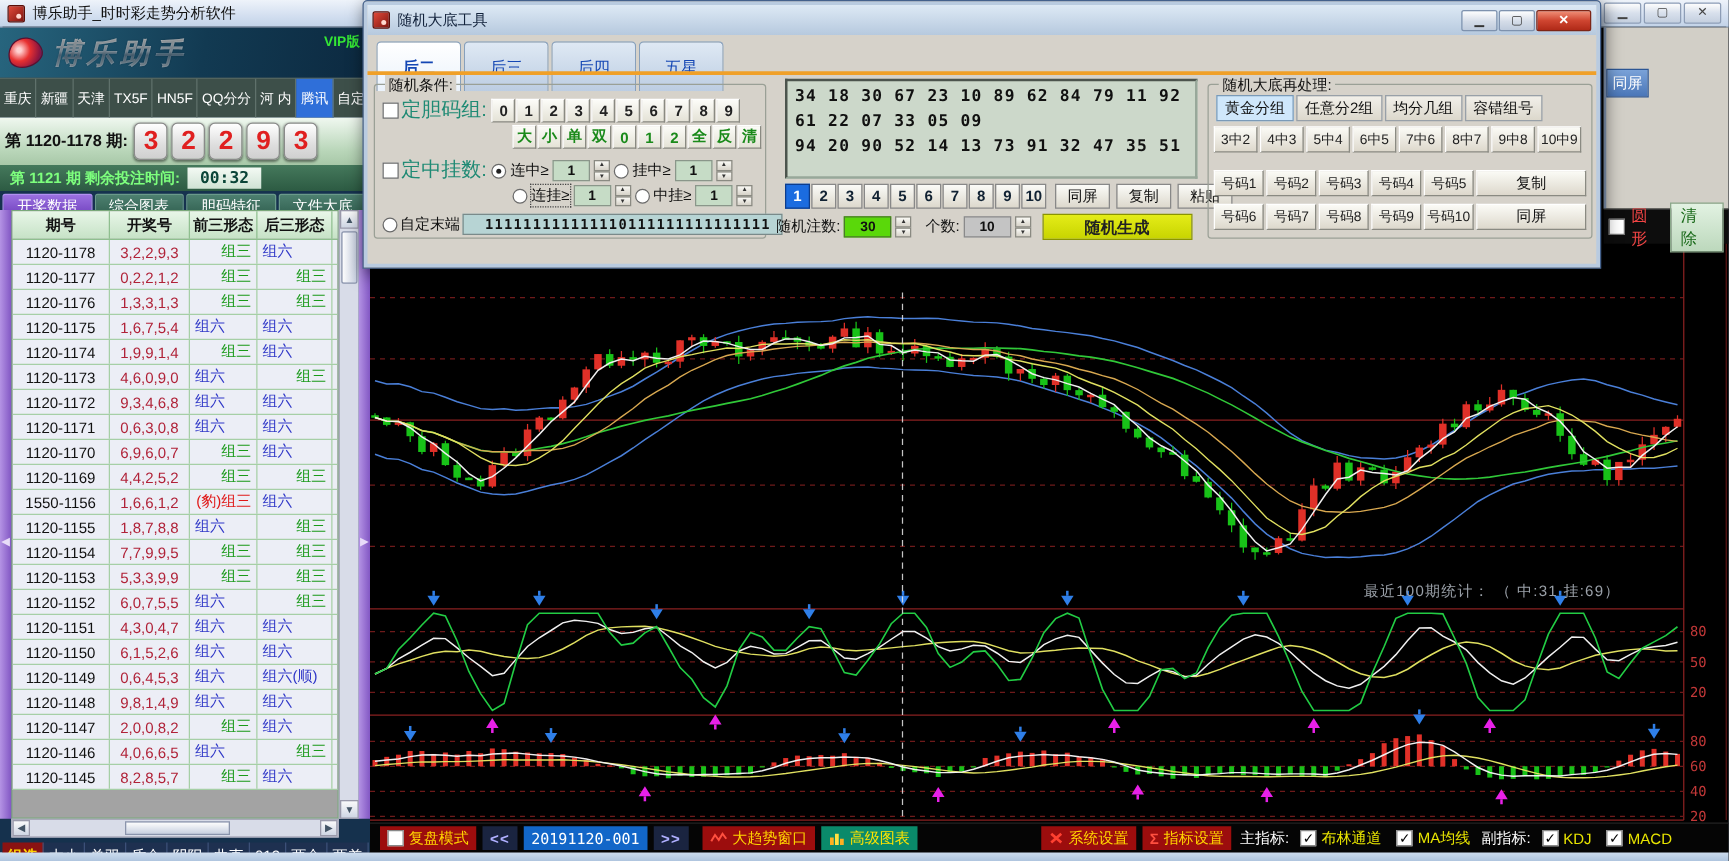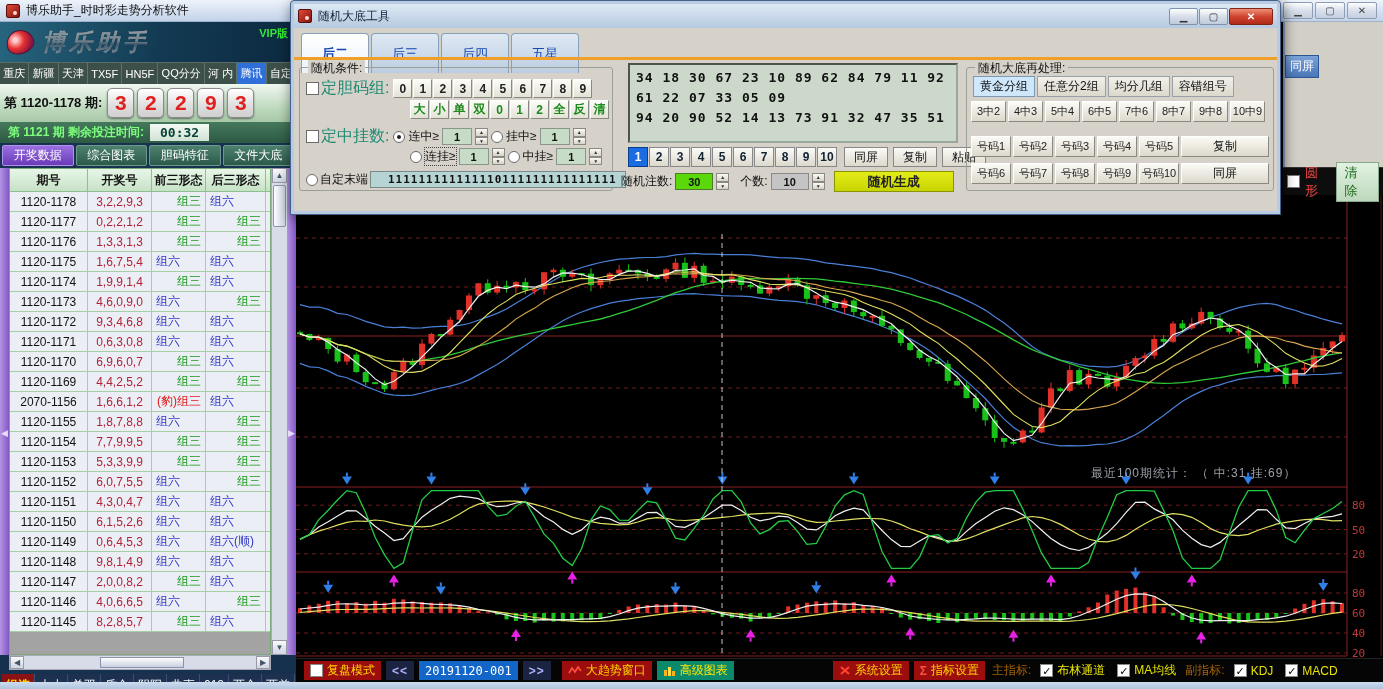--- a/index.html
+++ b/index.html
@@ -25,21 +25,21 @@
   background:#15314d; z-index:5; }
 .lp-header { position:relative; height:40px; background:linear-gradient(100deg,#27657e,#123a52 55%,#0c2940);
   display:flex; align-items:center; padding:0 6px; overflow:hidden; }
 .logo-swirl { width:28px; height:24px; border-radius:50% 50% 50% 50%/60% 60% 40% 40%;
   background:radial-gradient(circle at 35% 35%, #ffd0d0 8%, #e83030 40%, #8a1440 75%, #243a8a);
   border:1px solid #5a1030; transform:rotate(-18deg); flex:none; }
 .logo-text { font-size:23px; font-weight:bold; font-style:italic; letter-spacing:4px; margin-left:8px;
   background:linear-gradient(#ffffff,#bcd2e2 45%,#6f93ad 55%,#e8f4fc); -webkit-background-clip:text;
   background-clip:text; color:transparent; text-shadow:0 0 1px rgba(0,0,0,.4); }
 .vip { position:absolute; right:8px; top:4px; color:#35e835; font-size:11px; font-weight:bold; }
-.region-tabs { height:22px; display:flex; align-items:stretch; background:#3d4f49; border-top:1px solid #5a6c66; }
+.region-tabs { height:32px; display:flex; align-items:stretch; background:#3d4f49; border-top:1px solid #5a6c66; }
 .rtab { flex:1 0 auto; color:#fff; font-size:11px; display:flex; align-items:center; justify-content:center;
   border-right:1px solid #5f716b; padding:0 3px; white-space:nowrap; }
 .rtab.active { background:#2f6fd9; }
 .period-row { height:38px; background:linear-gradient(#f0f8f0,#b9d6b9 70%,#a8c8a8);
   display:flex; align-items:center; padding:0 4px; gap:3px; }
 .period-label { font-size:13px; font-weight:bold; color:#111; white-space:nowrap; margin-right:2px; }
 .digit { width:27px; height:30px; background:linear-gradient(#ffffff,#dedede 60%,#cfcfcf);
   border:1px solid #8a8a8a; border-radius:5px; color:#e02020; font-size:21px; font-weight:bold;
   display:flex; align-items:center; justify-content:center; box-shadow:0 1px 2px rgba(0,0,0,.45); }
 .countdown-row { height:21px; background:linear-gradient(#45795c,#2c5a42); display:flex; align-items:center;
@@ -100,21 +100,21 @@
 
 
 .status-bar { position:absolute; left:0px; top:636px; width:1087px; height:24px; background:#050505;
   display:flex; align-items:center; gap:5px; padding:0 8px; z-index:15; border-top:1px solid #222; }
 .sb-item { display:flex; align-items:center; gap:4px; font-size:12px; height:19px; padding:0 6px; white-space:nowrap; }
 .sb-red { background:#9c0d0d; color:#ffd400; }
 .sb-navy { background:#1a2440; color:#b0b0ff; font-weight:bold; letter-spacing:1px; }
 .sb-blue { background:#1266c8; color:#fff; font-family:"DejaVu Sans Mono",monospace; }
 .sb-teal { background:#0a8a6a; color:#ffe400; }
 .sb-cb { width:13px; height:13px; background:#fff; border:1px solid #888; flex:none; font-size:11px; line-height:12px; text-align:center; color:#000; }
-.sb-label { color:#a16207; }
+.sb-label { color:#ffffff; }
 .sb-ind { color:#e8e400; }
 .bottom-strip { position:absolute; left:0; top:682px; width:1383px; height:7px; background:linear-gradient(#cddcee,#aec4de); z-index:30; }
 
 
 .dialog { position:absolute; left:290px; top:0px; width:991px; height:215px; z-index:50;
   background:#d6d2ca; border:1px solid #44618c; border-radius:4px 4px 0 0;
   box-shadow:inset 0 0 0 3px #b9cbe0, 2px 4px 14px rgba(0,0,0,.6); }
 .dlg-title { position:absolute; left:3px; top:3px; right:3px; height:24px;
   background:linear-gradient(#dde9f5,#b6c9de); display:flex; align-items:center; gap:6px; padding:0 4px; }
 .dlg-title .t { font-size:12px; color:#13233c; }
@@ -300,21 +300,21 @@
               <span class="c c-f z3">组三</span>
               <span class="c c-b z6">组六</span>
             </div>
             <div class="trow">
               <span class="c c-period">1120-1169</span>
               <span class="c c-nums">4,4,2,5,2</span>
               <span class="c c-f z3">组三</span>
               <span class="c c-b z3">组三</span>
             </div>
             <div class="trow">
-              <span class="c c-period">2070-1156</span>
+              <span class="c c-period">1550-1156</span>
               <span class="c c-nums">1,6,6,1,2</span>
               <span class="c c-f bao">(豹)组三</span>
               <span class="c c-b z6">组六</span>
             </div>
             <div class="trow">
               <span class="c c-period">1120-1155</span>
               <span class="c c-nums">1,8,7,8,8</span>
               <span class="c c-f z6">组六</span>
               <span class="c c-b z3">组三</span>
             </div>

